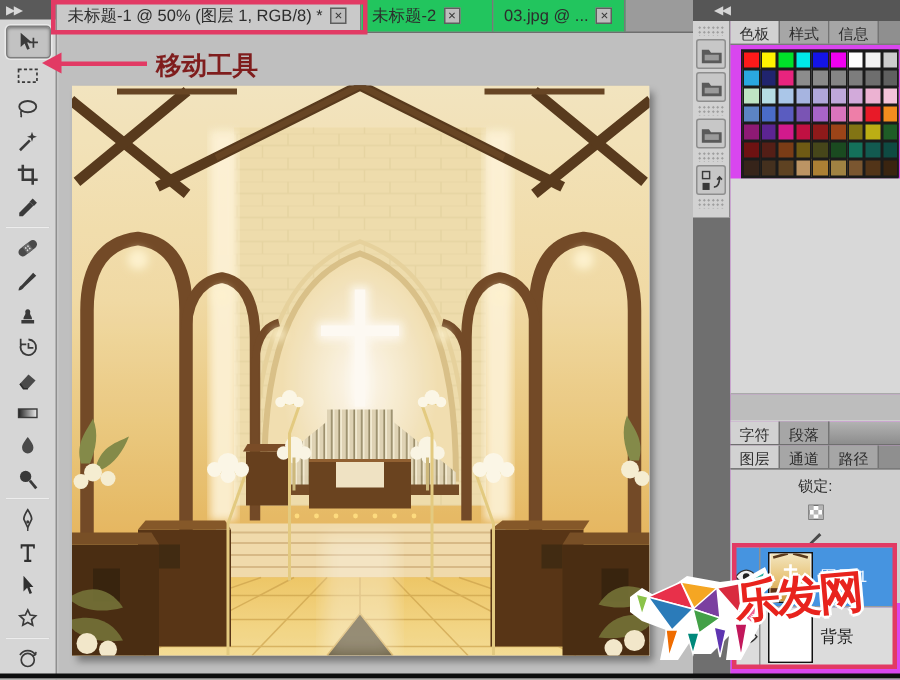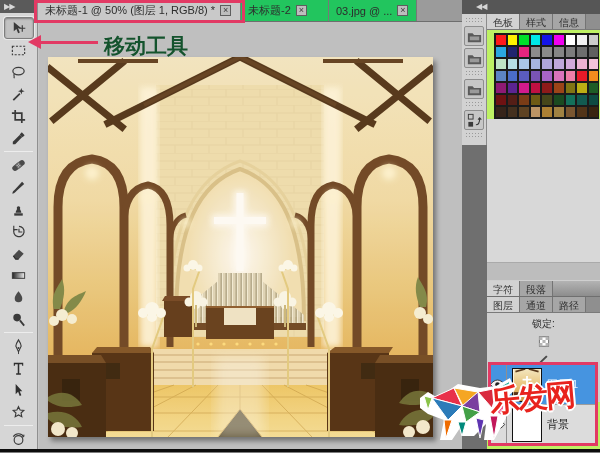--- a/index.html
+++ b/index.html
@@ -24,31 +24,31 @@
 
   
   #docarea { position:absolute; left:39px; top:22px; width:423px; height:427px; background:#bfbfbf; }
   #doc-canvas { position:absolute; left:9px; top:35px; width:385px; height:380px; box-shadow:3px 4px 5px rgba(0,0,0,.4); cursor:crosshair; }
 
   
   #tab-highlight-box { position:absolute; left:34px; top:0px; width:211px; height:23px; border:3px solid #e23a64; z-index:30; pointer-events:none; }
   #annotation { position:absolute; left:28px; top:30px; z-index:30; pointer-events:none; }
   #annotation .arrow-line { position:absolute; left:12px; top:11px; width:58px; height:3px; background:#e23a64; }
   #annotation .arrow-head { position:absolute; left:0; top:5px; width:0; height:0; border-top:7px solid transparent; border-bottom:7px solid transparent; border-right:13px solid #e23a64; }
-  #annotation .arrow-text { position:absolute; left:76px; top:2px; font-size:21px; font-weight:bold; color:#14532d; white-space:nowrap; }
+  #annotation .arrow-text { position:absolute; left:76px; top:2px; font-size:17px; font-weight:bold; color:#7f1d1d; white-space:nowrap; }
 
   
   #dock-header { position:absolute; left:462px; top:0; width:138px; height:14px; background:#565656; color:#d5d5d5; font-size:8px; line-height:14px; padding-left:14px; letter-spacing:-1px; }
   #dockstrip { position:absolute; left:462px; top:14px; width:25px; height:439px; background:#6f6f6f; }
   #dockstrip .strip-top { background:#d2d2d2; border-right:1px solid #8b8b8b; padding:1px 0 4px; }
   .grip { height:7px; margin:2px 3px; background-image:radial-gradient(#9a9a9a 30%, transparent 31%); background-size:3px 3px; }
   .strip-btn { width:20px; height:20px; margin:2px auto; background:#c7c7c7; border:1px solid #8e8e8e; border-radius:2px; display:flex; align-items:center; justify-content:center; cursor:pointer; }
 
   
-  #rightpanel { position:absolute; left:487px; top:14px; width:113px; height:439px; background:#bef264; }
+  #rightpanel { position:absolute; left:487px; top:14px; width:113px; height:439px; background:#d946ef; }
   .panel-tabs { display:flex; height:16px; background:#8f8f8f; border-bottom:1px solid #7a7a7a; }
   .panel-tab { font-size:10px; color:#2f2f2f; padding:2px 6px 0; background:#a6a6a6; border-right:1px solid #747474; white-space:nowrap; cursor:pointer; }
   .panel-tab.active { background:#d2d2d2; }
   #swatch-grid { display:grid; grid-template-columns:repeat(9, 11.6px); margin:3px 0 0 7px; background:#1b1b1b; width:105px; border:1px solid #1b1b1b; }
   .swatch { width:11.6px; height:12px; border:1px solid #1b1b1b; cursor:pointer; }
   #swatch-body { height:144px; background:#d8d8d8; border-bottom:1px solid #aaa; }
   #panel-gap { height:17px; background:#bdbdbd; }
   #charpara-bar { display:flex; height:17px; background:linear-gradient(#b3b3b3,#8d8d8d); border-top:1px solid #cfcfcf; border-bottom:1px solid #6f6f6f; }
   #layers-section { background:#cfcfcf; }
   #blend-row { padding:4px 4px 2px; }

